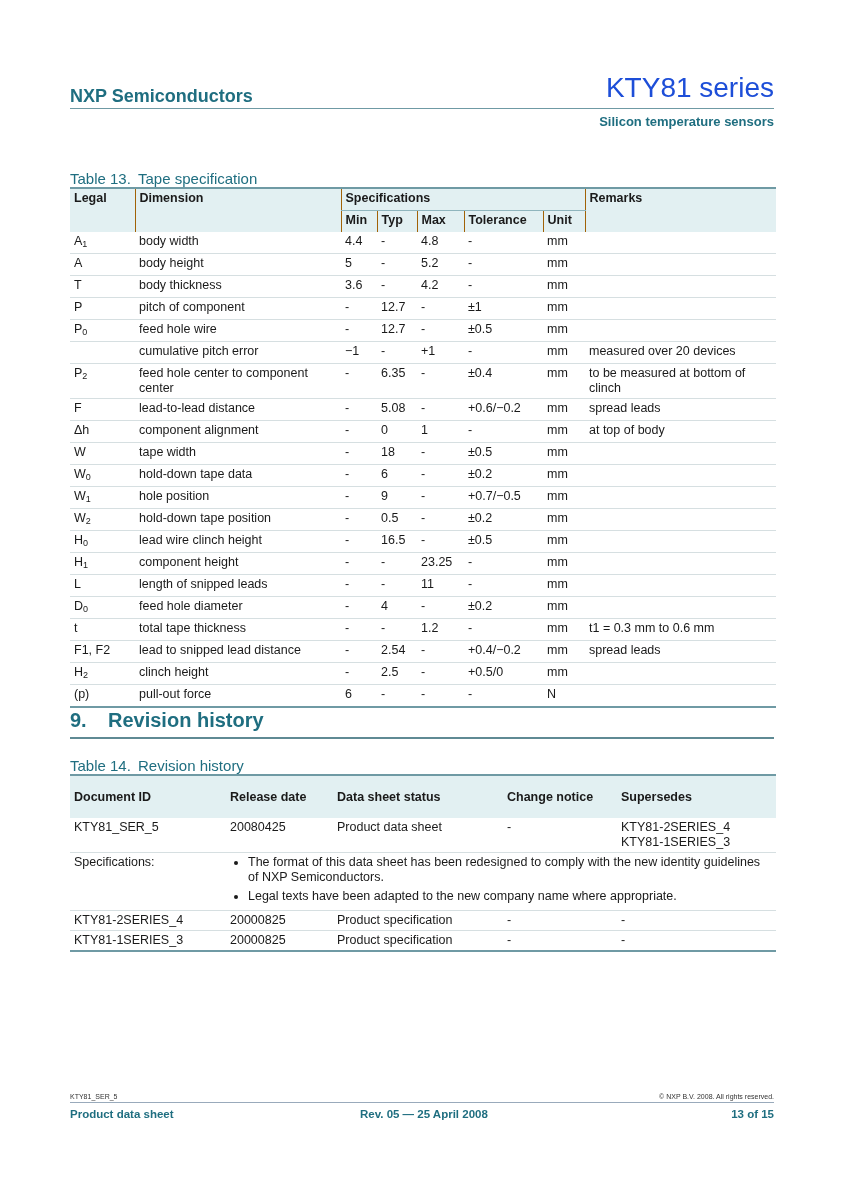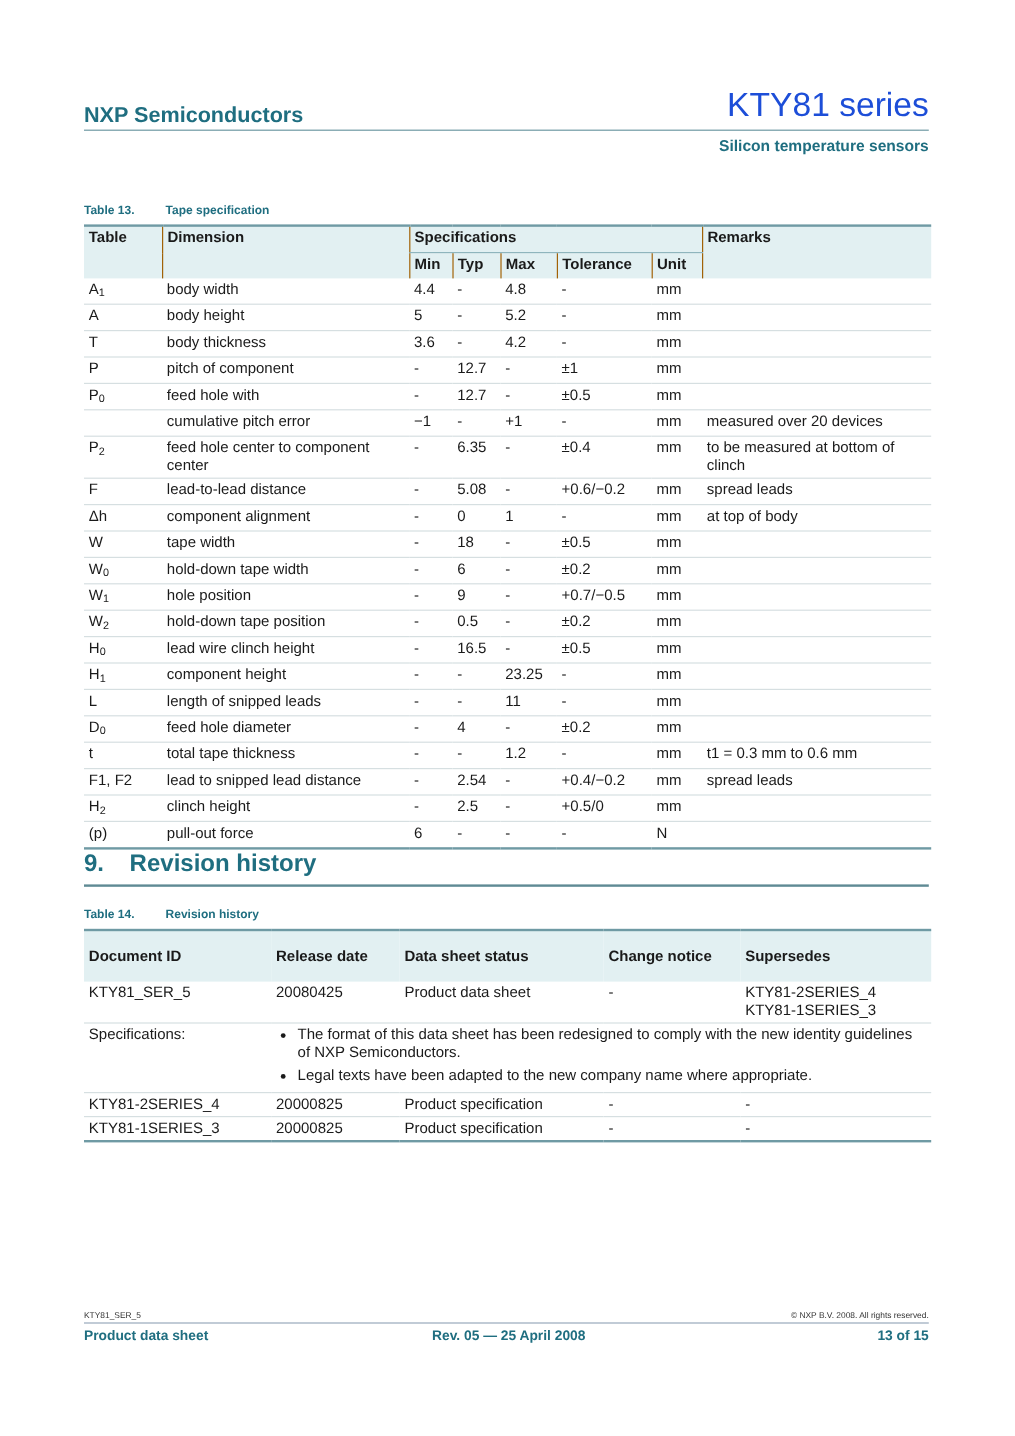--- a/index.html
+++ b/index.html
@@ -2,21 +2,21 @@
 <html><head>
 <meta charset="utf-8">
 <style>
   html, body { margin: 0; padding: 0; background: #ffffff; }
   body { width: 846px; height: 1197px; position: relative; font-family: "Liberation Sans", sans-serif; color: #1a1a1a; }
   .hdr-company { position: absolute; left: 70px; top: 86px; font-size: 18px; font-weight: bold; color: #1f6e80; }
   .hdr-title { position: absolute; right: 72px; top: 72px; font-size: 28px; font-weight: normal; color: #1d4ed8; }
   .hdr-rule { position: absolute; left: 70px; right: 72px; top: 108px; height: 1px; background: #6f9aa4; }
   .hdr-sub { position: absolute; right: 72px; top: 114px; font-size: 13px; font-weight: bold; color: #1f6e80; }
 
-  .caption { position: absolute; left: 70px; font-size: 10px; font-weight: bold; color: #1f6e80; }
+  .caption { position: absolute; left: 70px; font-size: 15px; font-weight: normal; color: #1f6e80; }
   .caption .num { display: inline-block; width: 68px; }
 
   table { border-collapse: collapse; font-size: 12.5px; }
   .t13 { position: absolute; left: 70px; top: 187px; width: 706px; }
   .t13 th { background: #e2f0f2; text-align: left; font-weight: bold; padding: 2px 4px; vertical-align: top; height: 17px; }
   .t13 td { padding: 2px 4px; vertical-align: top; height: 17px; border-bottom: 1px solid #d6dfe1; line-height: 15px; }
   .t13 tr.last td { border-bottom: 2px solid #6f9aa4; }
   .t13 thead tr.top th { border-top: 2px solid #6f9aa4; }
   .t13 .vl { border-left: 1px solid #a16207; }
   .t13 .hl { border-bottom: 1px solid #8fb5bd; }
@@ -58,21 +58,21 @@
       <col style="width:206px">
       <col style="width:36px">
       <col style="width:40px">
       <col style="width:47px">
       <col style="width:79px">
       <col style="width:42px">
       <col>
   </colgroup>
   <thead>
     <tr class="top">
-      <th rowspan="2">Table</th>
+      <th rowspan="2">Legal</th>
       <th rowspan="2" class="vl">Dimension</th>
       <th colspan="5" class="vl hl">Specifications</th>
       <th rowspan="2" class="vl">Remarks</th>
     </tr>
     <tr>
       <th class="vl">Min</th>
       <th class="vl">Typ</th>
       <th class="vl">Max</th>
       <th class="vl">Tolerance</th>
       <th class="vl">Unit</th>
@@ -114,21 +114,21 @@
         <td>pitch of component</td>
         <td>-</td>
         <td>12.7</td>
         <td>-</td>
         <td>±1</td>
         <td>mm</td>
         <td></td>
       </tr>
       <tr>
         <td><span>P</span><sub>0</sub></td>
-        <td>feed hole with</td>
+        <td>feed hole wire</td>
         <td>-</td>
         <td>12.7</td>
         <td>-</td>
         <td>±0.5</td>
         <td>mm</td>
         <td></td>
       </tr>
       <tr>
         <td><span></span><sub></sub></td>
         <td>cumulative pitch error</td>
@@ -174,21 +174,21 @@
         <td>tape width</td>
         <td>-</td>
         <td>18</td>
         <td>-</td>
         <td>±0.5</td>
         <td>mm</td>
         <td></td>
       </tr>
       <tr>
         <td><span>W</span><sub>0</sub></td>
-        <td>hold-down tape width</td>
+        <td>hold-down tape data</td>
         <td>-</td>
         <td>6</td>
         <td>-</td>
         <td>±0.2</td>
         <td>mm</td>
         <td></td>
       </tr>
       <tr>
         <td><span>W</span><sub>1</sub></td>
         <td>hole position</td>

